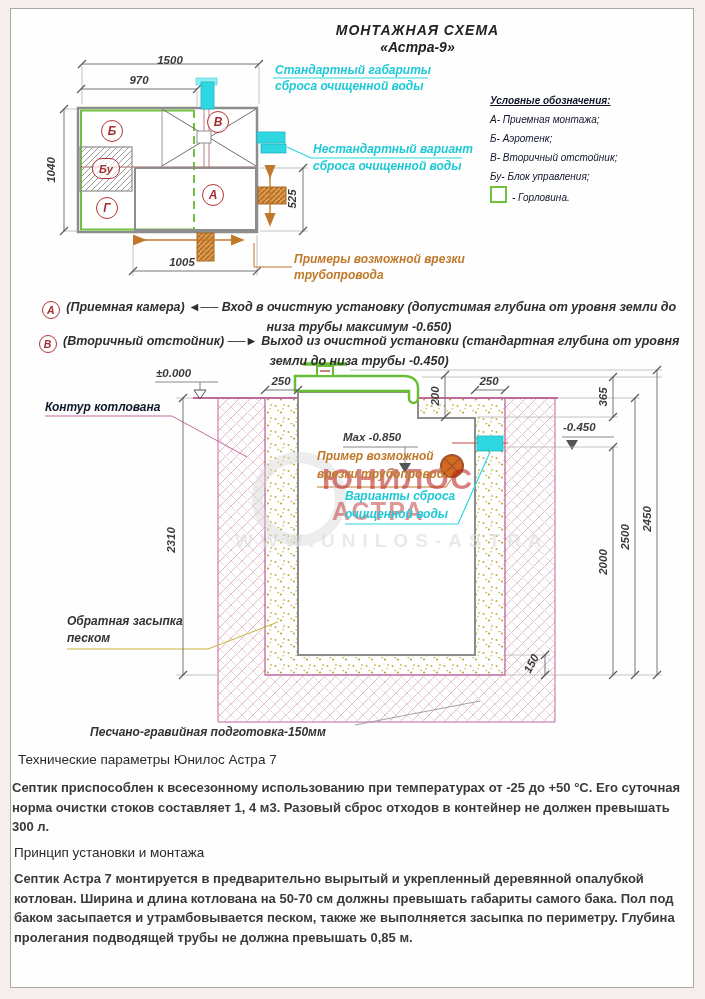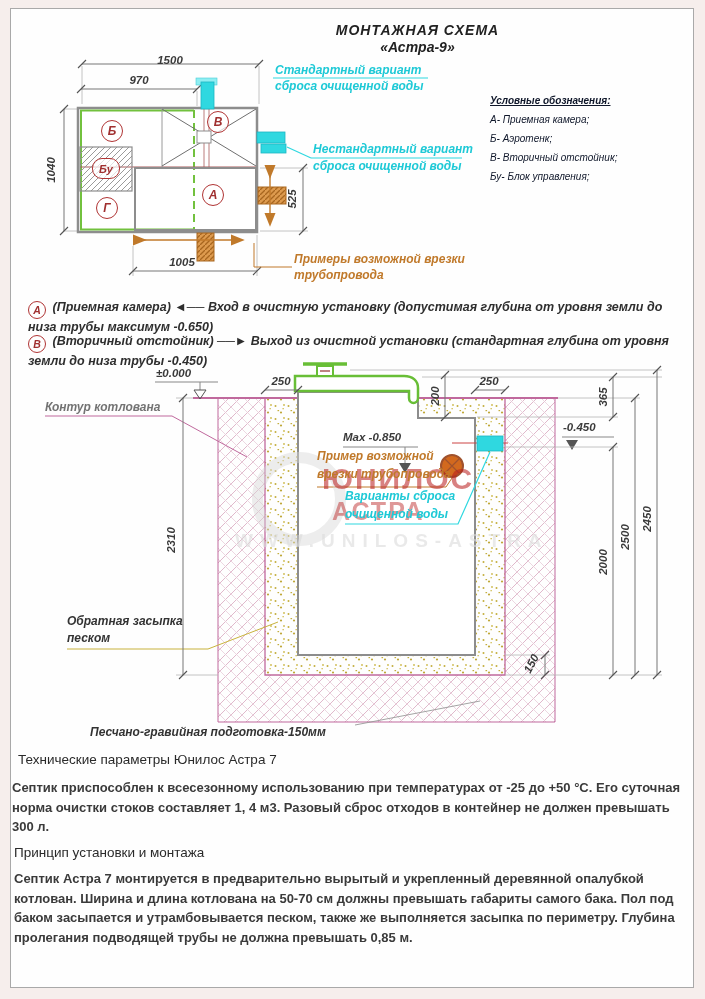--- a/index.html
+++ b/index.html
@@ -17,33 +17,33 @@
   svg{position:absolute;left:0;top:0;}
   
   .title1{font-size:14px;font-weight:bold;font-style:italic;letter-spacing:1px;color:#222;}
   .title2{font-size:14px;font-weight:bold;font-style:italic;color:#222;}
   .dim{font-size:11.5px;font-style:italic;font-weight:bold;color:#3a3a3a;}
   .vrot{transform:rotate(-90deg);transform-origin:center;text-align:center;width:44px;height:14px;display:block;}
   .vrot60{transform:rotate(-62deg);transform-origin:center;text-align:center;width:34px;height:14px;display:block;}
   .lbl{font-size:12px;font-style:italic;font-weight:bold;}
   .cyan{color:#1ec9d6;}
   .orange{color:#c0792a;}
-  .magenta{color:#737373;}
+  .magenta{color:#0f172a;}
   .dark{color:#333;}
   .legend{font-size:10px;font-style:italic;color:#0f172a;line-height:19px;}
   .legend .lt{text-decoration:underline;font-weight:bold;}
   .lg-sq{display:inline-block;width:13px;height:13px;border:2px solid #72c13e;vertical-align:-2px;margin-right:5px;}
   .circ{
     display:inline-flex;align-items:center;justify-content:center;
     border:1.2px solid #b03434;border-radius:50%;
     color:#a03030;font-style:italic;font-weight:bold;
   }
   .plan-circ{width:20px;height:20px;font-size:12px;background:rgba(255,255,255,.7);}
   .plan-pill{width:26px;height:19px;border-radius:10px;font-size:11px;background:rgba(255,255,255,.7);}
-  .note{font-size:12.5px;font-style:italic;font-weight:bold;color:#2e2e2e;line-height:16.5px;white-space:normal;}
+  .note{font-size:12.5px;font-style:italic;font-weight:bold;color:#2e2e2e;line-height:16.5px;white-space:normal;text-align:center;}
   .note .circ{width:16px;height:16px;font-size:10.5px;margin-right:3px;vertical-align:-3px;}
   .specs-h{font-size:13.5px;font-weight:normal;color:#2a2a2a;}
   .specs-p{font-size:13px;font-weight:bold;color:#3a3a3a;line-height:1.5;white-space:normal;}
   .wm{color:#b91c1c;font-weight:bold;opacity:.55;letter-spacing:2px;}
   .wm-ring{width:72px;height:72px;border:11px solid #d8d8d8;border-radius:50%;opacity:.45;}
   .wm-site{color:#dcdcdc;opacity:.6;letter-spacing:7px;font-weight:bold;}
 </style>
 </head>
 <body>
 
@@ -204,39 +204,40 @@
 <div class="abs wm-ring" style="left:252px;top:452px;"></div>
 <div class="abs wm" style="left:322px;top:462px;font-size:30px;">ЮНИЛОС</div>
 <div class="abs wm" style="left:332px;top:497px;font-size:25px;opacity:.45;">АСТРА</div>
 <div class="abs wm-site" style="left:235px;top:530px;font-size:19px;">WWW.UNILOS-ASTRA</div>
 
 <div class="abs title1" style="left:330px;top:22px;width:175px;text-align:center;">МОНТАЖНАЯ СХЕМА</div>
 <div class="abs title2" style="left:330px;top:39px;width:175px;text-align:center;">«Астра-9»</div>
 
 <div class="abs legend" style="left:490px;top:91px;">
   <div class="lt">Условные обозначения:</div>
-  <div><span>А-</span> <span>Приемная камера;</span></div>
+  <div><span>А-</span> <span>Приемная монтажа;</span></div>
   <div><span>Б-</span> <span>Аэротенк;</span></div>
   <div><span>В-</span> <span>Вторичный отстойник;</span></div>
   <div><span>Бу-</span> <span>Блок управления;</span></div>
+  <div><span class="lg-sq"></span><span>- Горловина.</span></div>
 </div>
 
 <span class="abs circ plan-circ" style="left:101px;top:120px;">Б</span>
 <span class="abs circ plan-pill" style="left:92px;top:158px;">Бу</span>
 <span class="abs circ plan-circ" style="left:96px;top:197px;">Г</span>
 <span class="abs circ plan-circ" style="left:207px;top:111px;">В</span>
 <span class="abs circ plan-circ" style="left:202px;top:184px;">А</span>
 
 <span class="abs dim" style="left:150px;top:54px;width:40px;text-align:center;">1500</span>
 <span class="abs dim" style="left:119px;top:74px;width:40px;text-align:center;">970</span>
 <span class="abs dim vrot" style="left:30px;top:163px;">1040</span>
 <span class="abs dim vrot" style="left:271px;top:192px;">525</span>
 <span class="abs dim" style="left:152px;top:256px;width:60px;text-align:center;">1005</span>
 
-<span class="abs lbl cyan" style="left:275px;top:63px;">Стандартный вариант</span>
+<span class="abs lbl cyan" style="left:275px;top:63px;">Стандартный габариты</span>
 <span class="abs lbl cyan" style="left:275px;top:79px;">сброса очищенной воды</span>
 <span class="abs lbl cyan" style="left:313px;top:142px;">Нестандартный вариант</span>
 <span class="abs lbl cyan" style="left:313px;top:159px;">сброса очищенной воды</span>
 <span class="abs lbl orange" style="left:294px;top:252px;">Примеры возможной врезки</span>
 <span class="abs lbl orange" style="left:294px;top:268px;">трубопровода</span>
 
 <div class="abs note" style="left:28px;top:299px;width:662px;">
   <span class="circ">А</span>
   <span>(Приемная камера)</span>
   <span>◄──</span>

